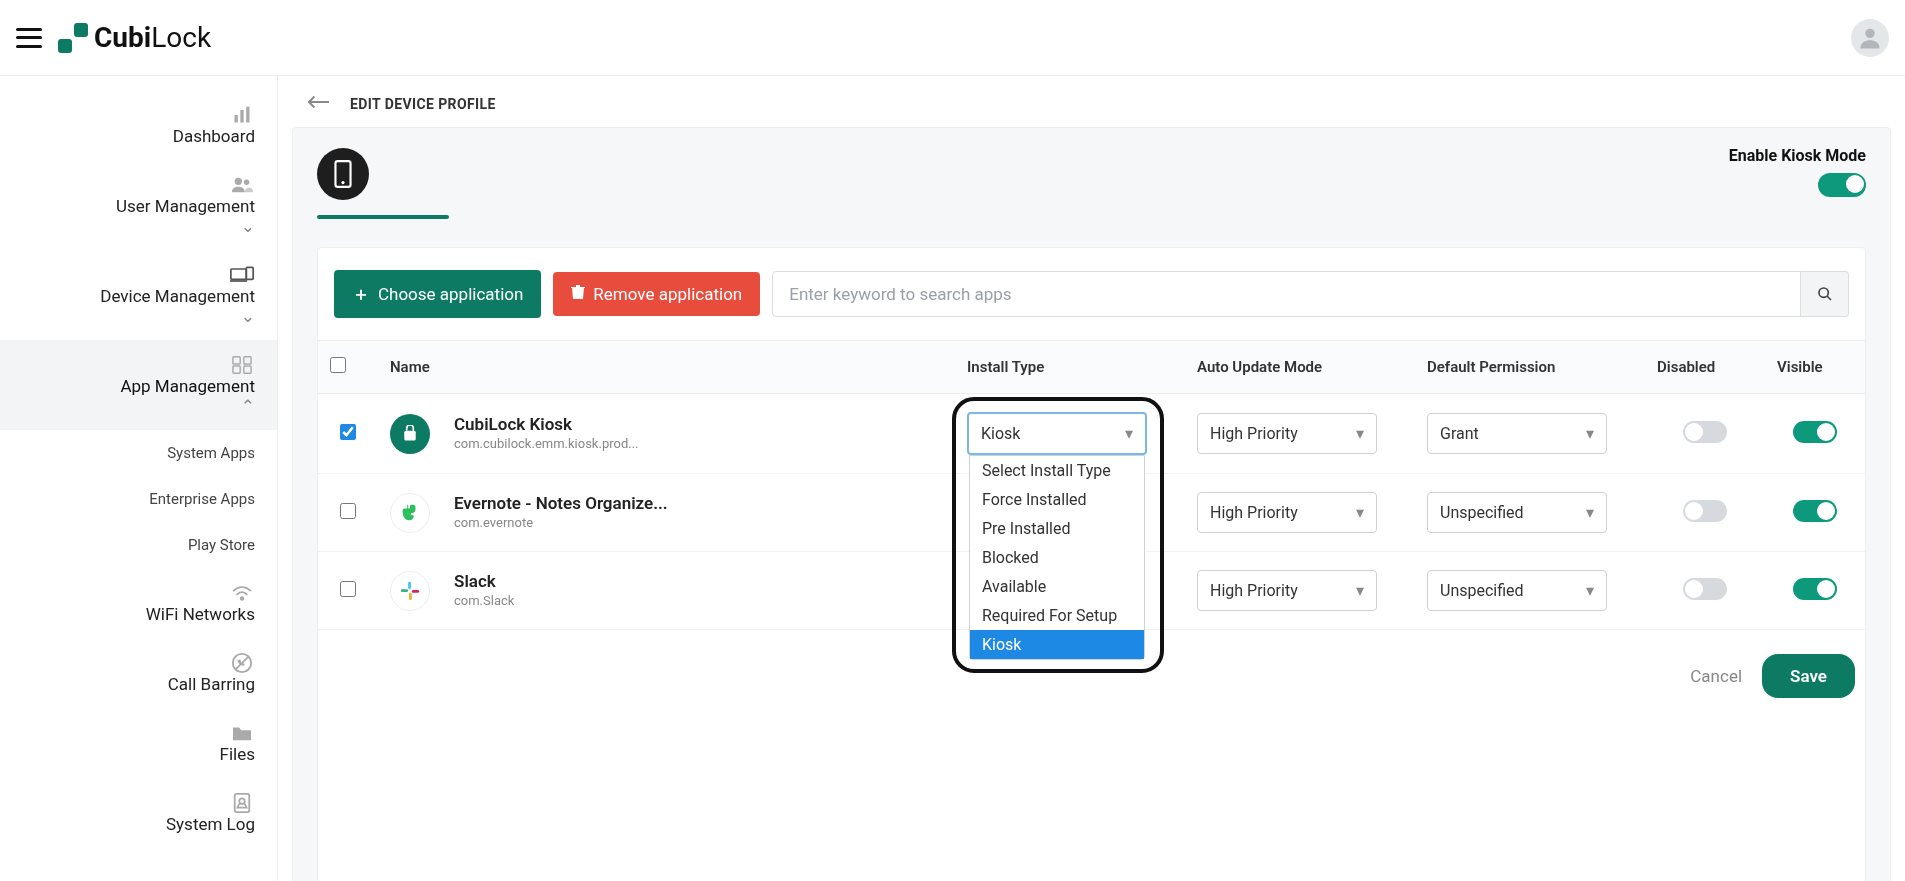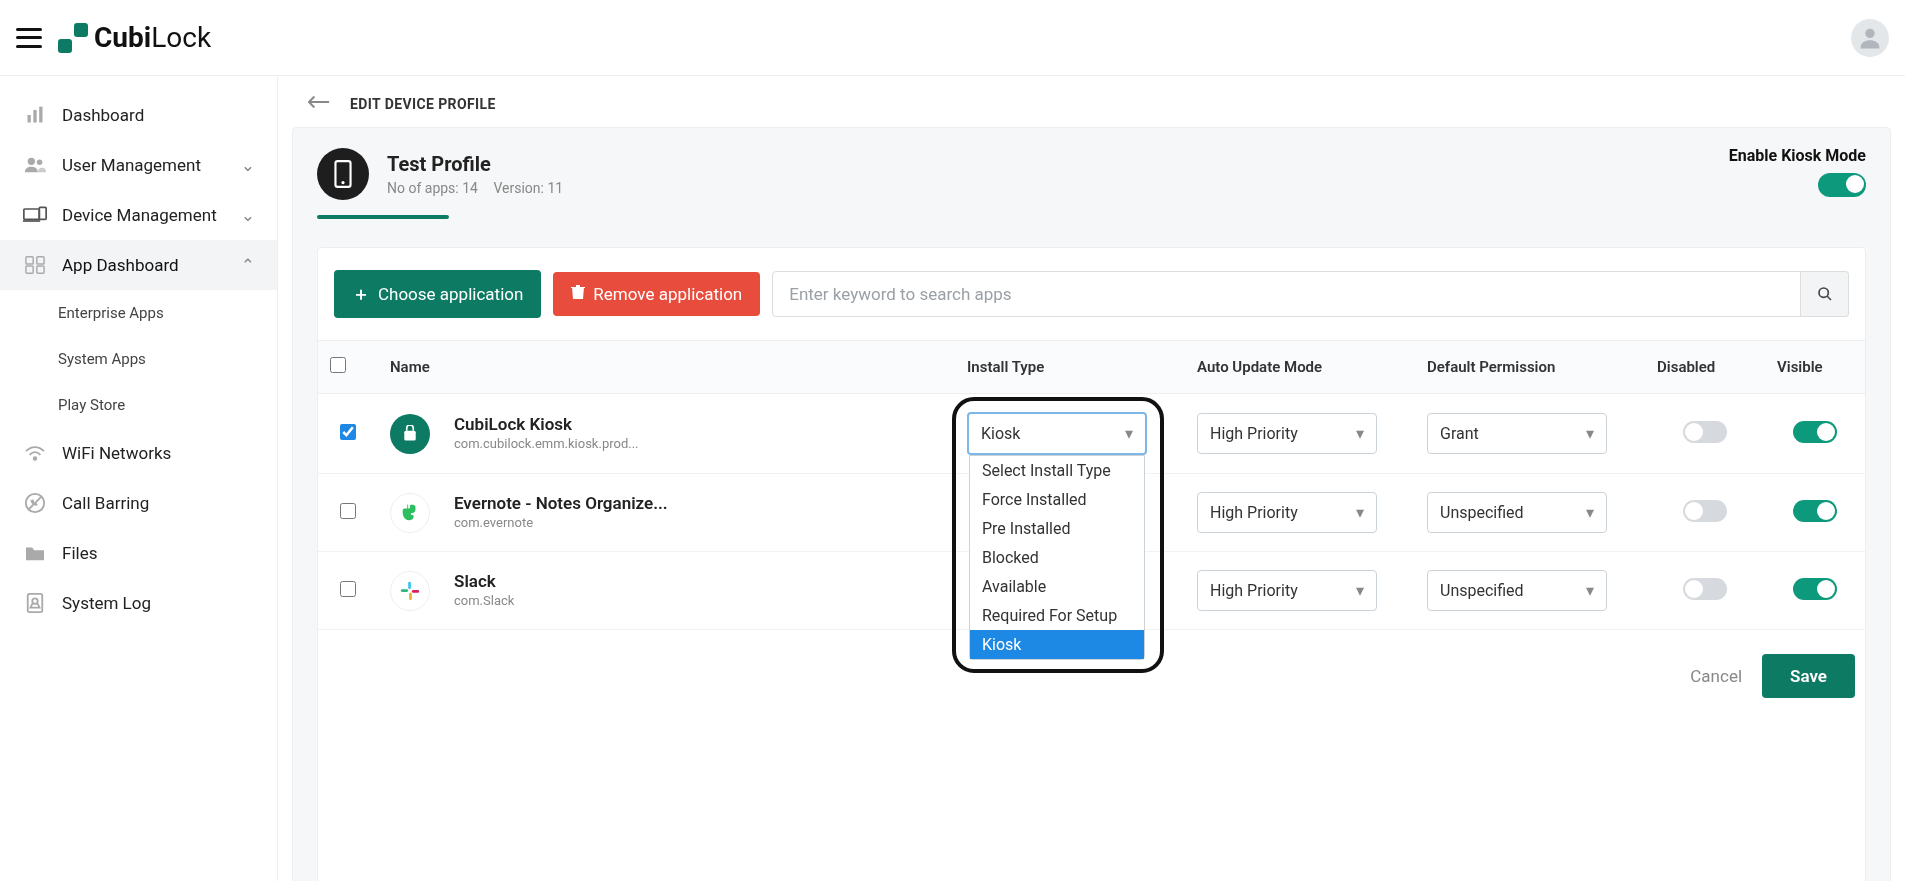--- a/index.html
+++ b/index.html
@@ -15,21 +15,21 @@
   .logo .mark .sq.a { top: 0; right: 0; background: #0d7a63; }
   .logo .mark .sq.b { bottom: 0; left: 0; background: #0d7a63; }
   .logo .cubi { color: #111; }
   .logo .lock { color: #111; font-weight: 400; }
   .topbar-spacer { flex: 1; }
   .avatar { width: 38px; height: 38px; border-radius: 50%; background: #e4e7ea; display: flex; align-items: center; justify-content: center; color: #9aa0a6; }
 
   
   .layout { display: flex; height: calc(100% - 62px); }
   .sidebar { width: 278px; background: #fff; border-right: 1px solid #eee; padding-top: 14px; }
-  .nav-item { display: flex; align-items: center; gap: 14px; padding: 14px 22px; font-size: 17px; color: #222; cursor: pointer; }
+  .nav-item { display: flex; align-items: flex-end; padding: 14px 22px; font-size: 17px; color: #222; cursor: pointer; flex-direction: column; }
   .nav-item.sub { padding-left: 58px; font-size: 15px; color: #444; }
   .nav-item .chev { margin-left: auto; color: #888; }
   .nav-item.active { background: #f2f4f5; color: #111; }
   .nav-icon { width: 26px; height: 22px; color: #888; display: inline-flex; align-items: center; justify-content: center; }
 
   
   .main { flex: 1; background: #fff; display: flex; flex-direction: column; }
   .breadcrumb-row { display: flex; align-items: center; gap: 20px; padding: 18px 30px 14px; }
   .back-arrow { color: #888; cursor: pointer; }
   .breadcrumb-text { font-weight: 700; font-size: 14px; letter-spacing: .4px; color: #333; }
@@ -78,21 +78,21 @@
   .switch { width: 44px; height: 22px; border-radius: 11px; position: relative; display: inline-block; }
   .switch::after { content: ""; position: absolute; width: 18px; height: 18px; border-radius: 50%; background: #fff; top: 2px; transition: .2s; }
   .switch.on { background: #0d9a7c; }
   .switch.on::after { right: 2px; }
   .switch.off { background: #d6dade; }
   .switch.off::after { left: 2px; }
   .switch.big { width: 48px; height: 24px; border-radius: 12px; }
 
   .footer-row { display: flex; gap: 20px; justify-content: flex-end; align-items: center; padding: 24px 10px 8px; }
   .footer-row .cancel { color: #888; font-size: 17px; cursor: pointer; }
-  .btn.save { background: #0d7a63; padding: 12px 28px; font-size: 17px; font-weight: 600; border-radius: 4px; }
+  .btn.save { background: #0d7a63; padding: 12px 28px; font-size: 17px; font-weight: 600; border-radius: 16px; }
 
   input[type=checkbox] { width: 16px; height: 16px; accent-color: #1e88e5; cursor: pointer; }
 
   .col-install { width: 230px; }
   .col-update { width: 230px; }
   .col-perm { width: 230px; }
   .col-disabled { width: 120px; text-align: center; }
   .col-visible { width: 100px; text-align: center; }
 
 </style>
@@ -159,28 +159,28 @@
     </div>
     <div class="nav-item active">
       <span class="nav-icon">
           <svg width="22" height="20" viewBox="0 0 24 22" fill="none" stroke="#aaa" stroke-width="1.6">
             <rect x="2" y="2" width="8" height="8" rx="1"></rect>
             <rect x="14" y="2" width="8" height="8" rx="1"></rect>
             <rect x="2" y="12" width="8" height="8" rx="1"></rect>
             <rect x="14" y="12" width="8" height="8" rx="1"></rect>
           </svg>
         </span>
-      <span>App Dashboard</span>
+      <span>App Management</span>
       <span class="chev">⌃</span>
     </div>
+    <div class="nav-item sub">
+        <span>System Apps</span>
+      </div>
     <div class="nav-item sub">
         <span>Enterprise Apps</span>
-      </div>
-    <div class="nav-item sub">
-        <span>System Apps</span>
       </div>
     <div class="nav-item sub">
         <span>Play Store</span>
       </div>
     <div class="nav-item">
       <span class="nav-icon">
           <svg width="22" height="18" viewBox="0 0 24 20" fill="none" stroke="#aaa" stroke-width="2">
             <path d="M2 8c6-6 14-6 20 0"></path>
             <path d="M6 12c4-4 8-4 12 0"></path>
             <circle cx="12" cy="16" r="1.5" fill="#aaa"></circle>
@@ -228,27 +228,20 @@
       <span class="breadcrumb-text">EDIT DEVICE PROFILE</span>
     </div>
 
     <div class="profile-card">
       <div class="profile-head">
         <div class="profile-icon">
           <svg width="18" height="28" viewBox="0 0 16 26" fill="#fff">
               <rect x="1" y="1" width="14" height="24" rx="2" fill="none" stroke="#fff" stroke-width="2"></rect>
               <circle cx="8" cy="21" r="1.5"></circle>
             </svg>
-        </div>
-        <div class="profile-meta">
-          <div class="title">Test Profile</div>
-          <div class="sub">
-            <span>No of apps: 14</span>
-            <span>Version: 11</span>
-          </div>
         </div>
         <div class="kiosk-toggle-wrap">
           <div class="lbl">Enable Kiosk Mode</div>
           <div style="margin-top:8px"><span class="switch big on"></span></div>
         </div>
       </div>
       <div class="tab-underline"></div>
 
       <div class="panel" style="position:relative;">
         <div class="panel-toolbar">

